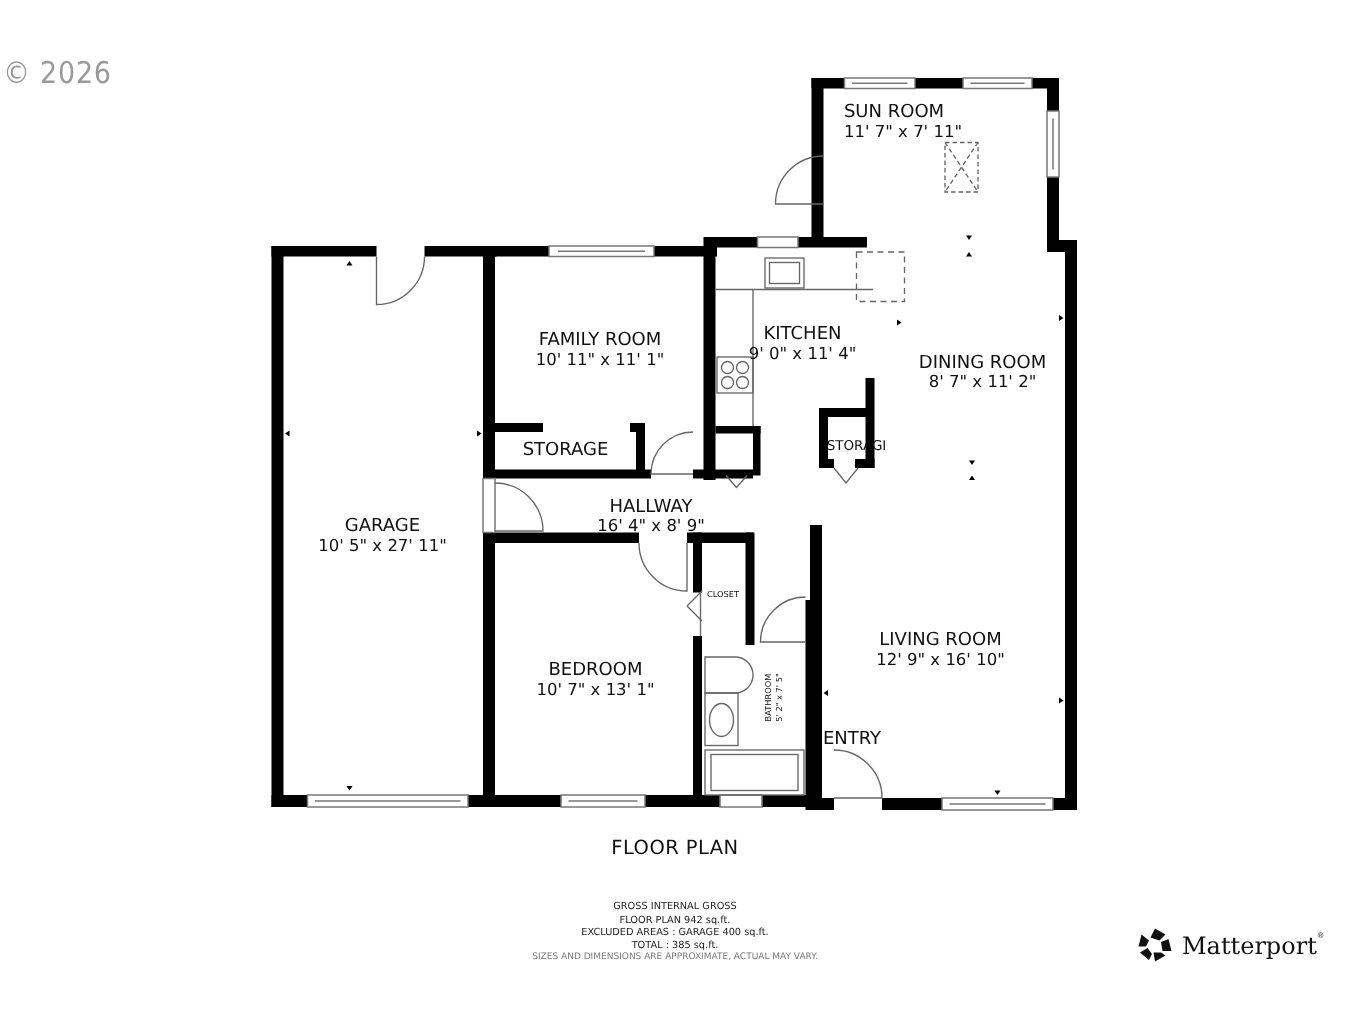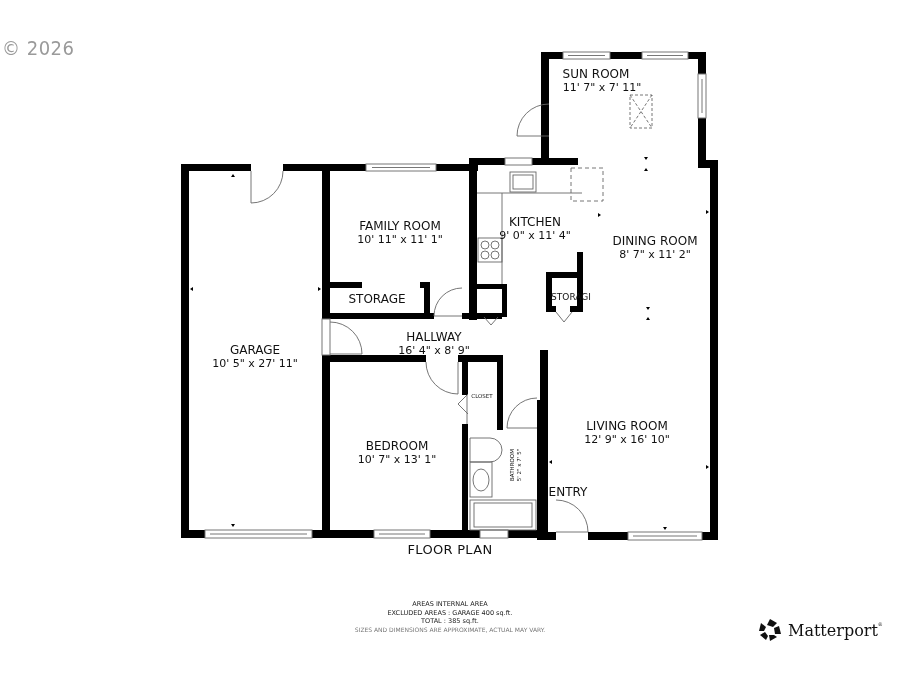--- a/index.html
+++ b/index.html
@@ -3,21 +3,21 @@
 <meta charset="utf-8">
 <style>
   html, body { margin: 0; padding: 0; background: #ffffff; }
   body { width: 900px; height: 675px; position: relative; overflow: hidden; font-family: "DejaVu Sans", sans-serif; }
   .copyright { position: absolute; left: 2px; top: 20px; font-size: 20px; color: #9a9a9a; letter-spacing: 0.5px; font-family: "DejaVu Sans Condensed", "DejaVu Sans", sans-serif; margin-top: 16px; }
   svg.plan { position: absolute; left: 0; top: 0; }
   .room-name { font-family: "DejaVu Sans", sans-serif; font-size: 12px; fill: #111; text-anchor: middle; }
   .room-dim { font-family: "DejaVu Sans", sans-serif; font-size: 11px; fill: #111; text-anchor: middle; }
   .small-lbl { font-family: "DejaVu Sans", sans-serif; font-size: 7px; fill: #111; text-anchor: middle; }
   .tiny-lbl { font-family: "DejaVu Sans", sans-serif; font-size: 5.5px; fill: #111; text-anchor: middle; }
-  .plan-title { position: absolute; left: 0; width: 900px; top: 542px; text-align: center; font-size: 13px; color: #111; font-family: "DejaVu Sans", sans-serif; letter-spacing: 0.3px; }
+  .plan-title { position: absolute; left: 0; width: 900px; top: 558px; text-align: center; font-size: 13px; color: #111; font-family: "DejaVu Sans", sans-serif; letter-spacing: 0.3px; }
   .area-block { position: absolute; left: 300px; width: 300px; top: 600px; text-align: center; font-family: "DejaVu Sans", sans-serif; font-size: 6.5px; line-height: 8.5px; color: #222; }
   .area-block .note { color: #777; font-size: 6px; }
   .brand { position: absolute; left: 758px; top: 618px; display: flex; align-items: center; gap: 6px; }
   .brand-name { font-family: "DejaVu Serif", serif; font-size: 16px; color: #111; }
   .brand-name sup { font-size: 5px; vertical-align: top; }
 </style>
 </head>
 <body>
 
 <div class="copyright">© 2026</div>
@@ -202,21 +202,22 @@
       <path d="M709 467 l-3 -2 v4 z"></path>
     <path d="M549 462 l3 -2 v4 z"></path>
       <path d="M665 530 l-2 -3 h4 z"></path>
     <path d="M601 215 l-3 -2 v4 z"></path>
   </g>
 </svg>
 
 <div class="plan-title">FLOOR PLAN</div>
 
 <div class="area-block">
-  <div>AREAS INTERNAL AREA</div>
+  <div>GROSS INTERNAL GROSS</div>
+  <div>FLOOR PLAN 942 sq.ft.</div>
   <div>EXCLUDED AREAS :  GARAGE 400 sq.ft.</div>
   <div>TOTAL :  385 sq.ft.</div>
   <div class="note">SIZES AND DIMENSIONS ARE APPROXIMATE, ACTUAL MAY VARY.</div>
 </div>
 
 <div class="brand">
   <svg width="24" height="24" viewBox="0 0 24 24">
     <g fill="#111">
       <polygon points="12,1 19,5 15,9 9,7"></polygon>
       <polygon points="21,8 23,16 17,16 16,10"></polygon>

